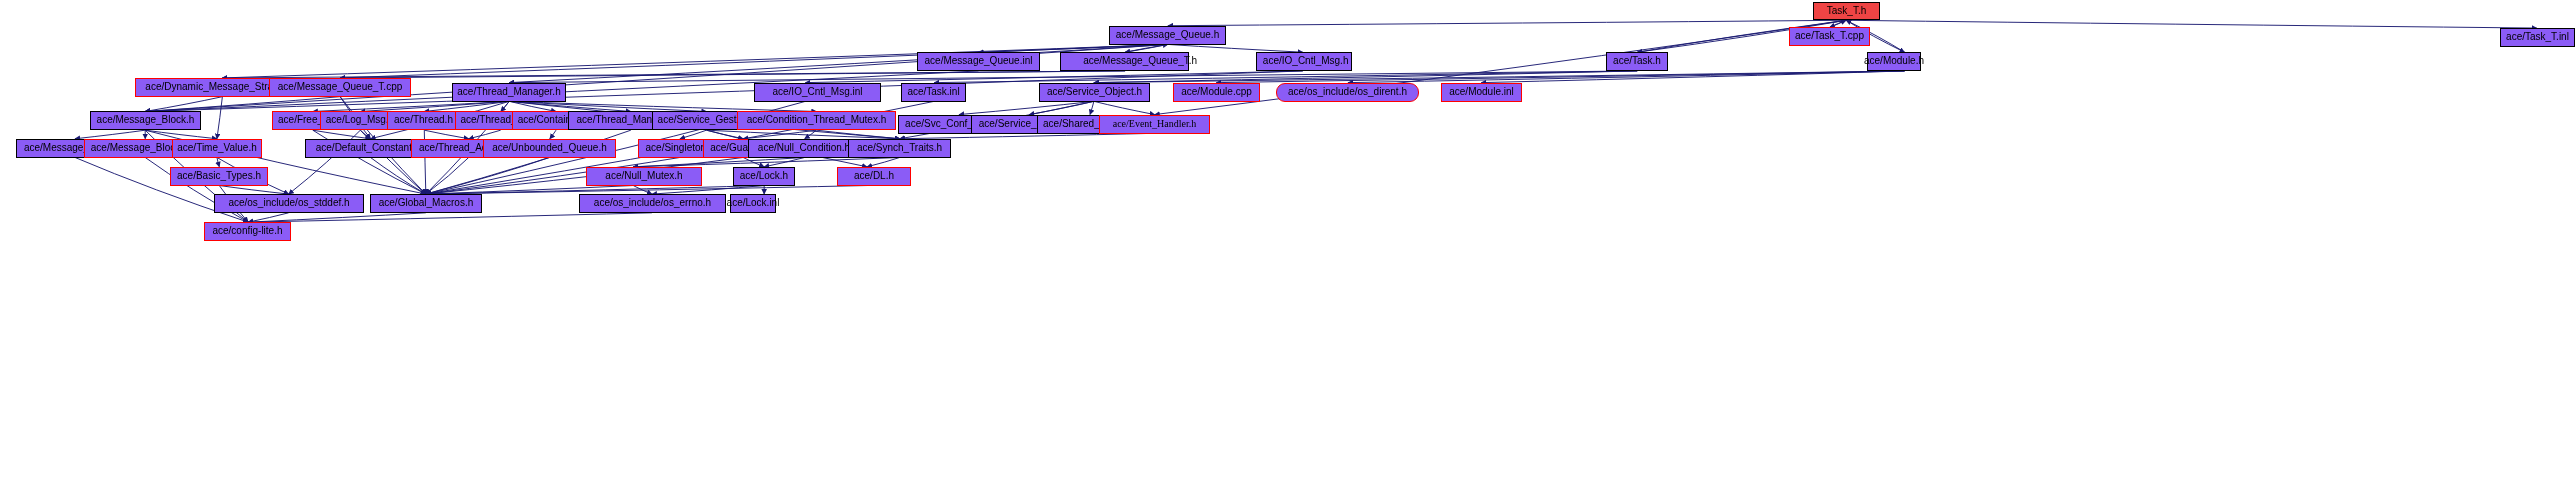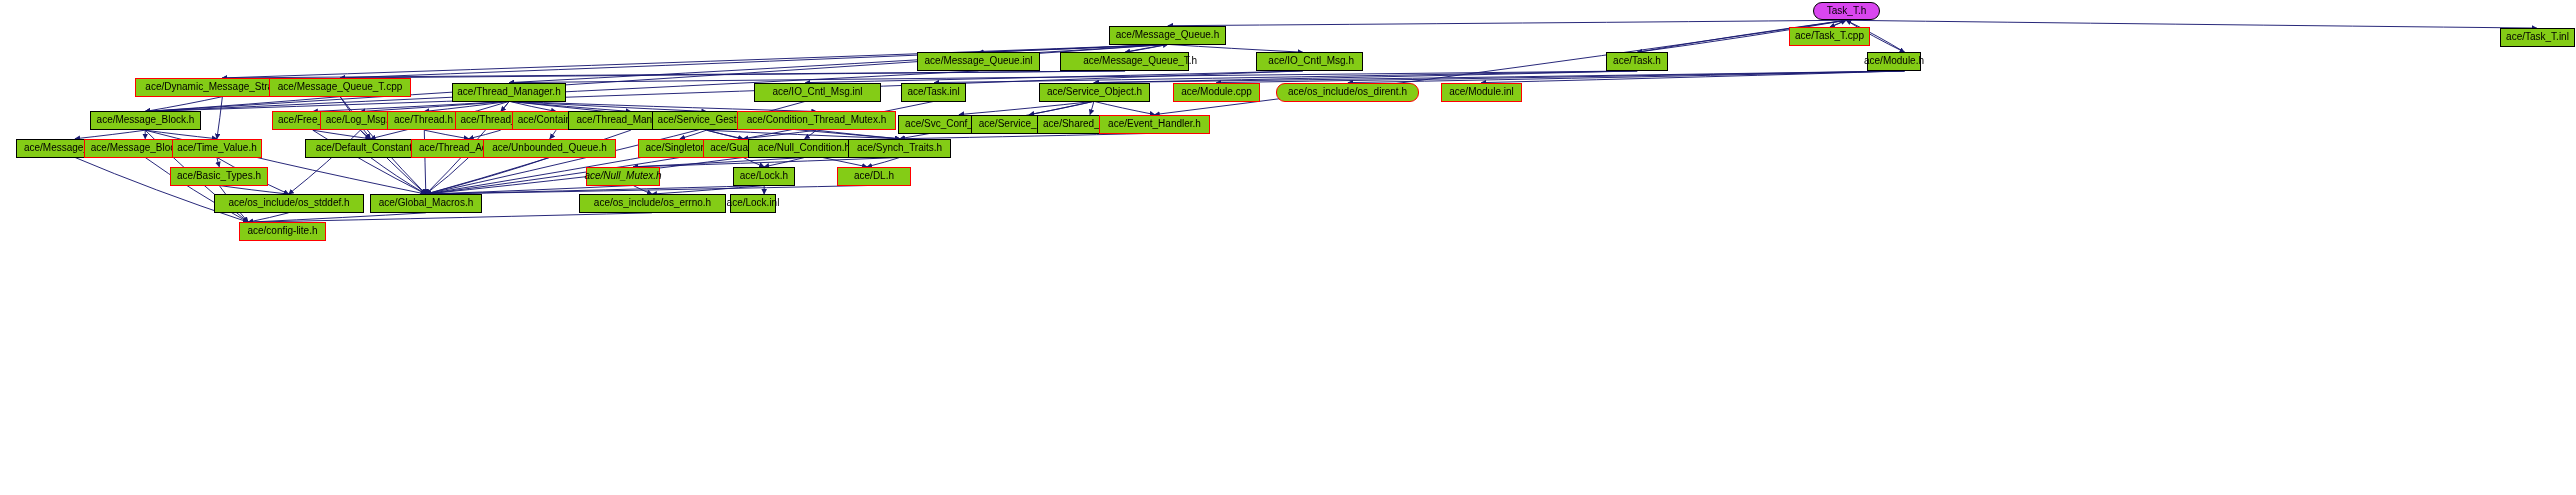--- a/index.html
+++ b/index.html
@@ -24,35 +24,34 @@
     pointer-events: none;
   }
   .node {
     position: absolute;
     box-sizing: border-box;
     display: flex;
     align-items: center;
     justify-content: center;
     height: 18.7px;
     border: 0.8px solid #000000;
-    background: #84cc16;
+    background: #8b5cf6;
     color: #000000;
     font-size: 10px;
     line-height: 1;
     white-space: nowrap;
     padding: 0 4.7px;
     letter-spacing: 0px;
   }
   .node.red {
     border-color: #ff0000;
   }
   .node.root {
-    background: #d946ef;
+    background: #ef4444;
     border-color: #000000;
-    border-radius: 9px;
   }
   .node-label {
     pointer-events: none;
   }
 </style>
 </head>
 <body>
 
 <div id="graph-root">
   <svg id="edge-layer" viewBox="0 0 3304 635" xmlns="http://www.w3.org/2000/svg">
@@ -173,21 +172,21 @@
     </div>
     <div class="node red" style="left: 1789px; top: 27px; width: 81px;">
       <span class="node-label">ace/Task_T.cpp</span>
     </div>
     <div class="node" style="left: 917px; top: 52px; width: 123px;">
       <span class="node-label">ace/Message_Queue.inl</span>
     </div>
     <div class="node" style="left: 1060px; top: 52px; width: 129px; padding-left: 36px;">
       <span class="node-label">ace/Message_Queue_T.h</span>
     </div>
-    <div class="node" style="left: 1256px; top: 52px; width: 107px; padding-left: 8px;">
+    <div class="node" style="left: 1256px; top: 52px; width: 96px; padding-left: 8px;">
       <span class="node-label">ace/IO_Cntl_Msg.h</span>
     </div>
     <div class="node" style="left: 1606px; top: 52px; width: 62px;">
       <span class="node-label">ace/Task.h</span>
     </div>
     <div class="node" style="left: 1867px; top: 52px; width: 54px;">
       <span class="node-label">ace/Module.h</span>
     </div>
     <div class="node red" style="left: 135px; top: 78px; width: 175px;">
       <span class="node-label">ace/Dynamic_Message_Strategy.h</span>
@@ -245,21 +244,21 @@
     </div>
     <div class="node" style="left: 898px; top: 115px; width: 122px;">
       <span class="node-label">ace/Svc_Conf_Tokens.h</span>
     </div>
     <div class="node" style="left: 971px; top: 115px; width: 115px;">
       <span class="node-label">ace/Service_Object.inl</span>
     </div>
     <div class="node" style="left: 1037px; top: 115px; width: 106px;">
       <span class="node-label">ace/Shared_Object.h</span>
     </div>
-    <div class="node red" style="left: 1099px; top: 115px; width: 111px;">
+    <div class="node red" style="left: 1099px; top: 115px; width: 111px; font-family: Liberation Serif, serif;">
       <span class="node-label">ace/Event_Handler.h</span>
     </div>
     <div class="node" style="left: 15.6px; top: 139px; width: 119px;">
       <span class="node-label">ace/Message_Block.inl</span>
     </div>
     <div class="node red" style="left: 84px; top: 139px; width: 122px;">
       <span class="node-label">ace/Message_Block_T.h</span>
     </div>
     <div class="node red" style="left: 172px; top: 139px; width: 90px;">
       <span class="node-label">ace/Time_Value.h</span>
@@ -281,38 +280,38 @@
     </div>
     <div class="node" style="left: 748px; top: 139px; width: 112px;">
       <span class="node-label">ace/Null_Condition.h</span>
     </div>
     <div class="node" style="left: 848px; top: 139px; width: 103px;">
       <span class="node-label">ace/Synch_Traits.h</span>
     </div>
     <div class="node red" style="left: 170px; top: 167px; width: 98px;">
       <span class="node-label">ace/Basic_Types.h</span>
     </div>
-    <div class="node red" style="left: 586px; top: 167px; width: 74px; font-style: italic;">
+    <div class="node red" style="left: 586px; top: 167px; width: 116px;">
       <span class="node-label">ace/Null_Mutex.h</span>
     </div>
     <div class="node" style="left: 733px; top: 167px; width: 62px;">
       <span class="node-label">ace/Lock.h</span>
     </div>
     <div class="node red" style="left: 837px; top: 167px; width: 74px;">
       <span class="node-label">ace/DL.h</span>
     </div>
     <div class="node" style="left: 214px; top: 194px; width: 150px;">
       <span class="node-label">ace/os_include/os_stddef.h</span>
     </div>
     <div class="node" style="left: 370px; top: 194px; width: 112px;">
       <span class="node-label">ace/Global_Macros.h</span>
     </div>
     <div class="node" style="left: 579px; top: 194px; width: 147px;">
       <span class="node-label">ace/os_include/os_errno.h</span>
     </div>
     <div class="node" style="left: 730px; top: 194px; width: 46px;">
       <span class="node-label">ace/Lock.inl</span>
     </div>
-    <div class="node red" style="left: 204px; top: 222px; width: 87px; margin-left: 35px;">
+    <div class="node red" style="left: 204px; top: 222px; width: 87px;">
       <span class="node-label">ace/config-lite.h</span>
     </div>
   </div>
 
 
 </body></html>

